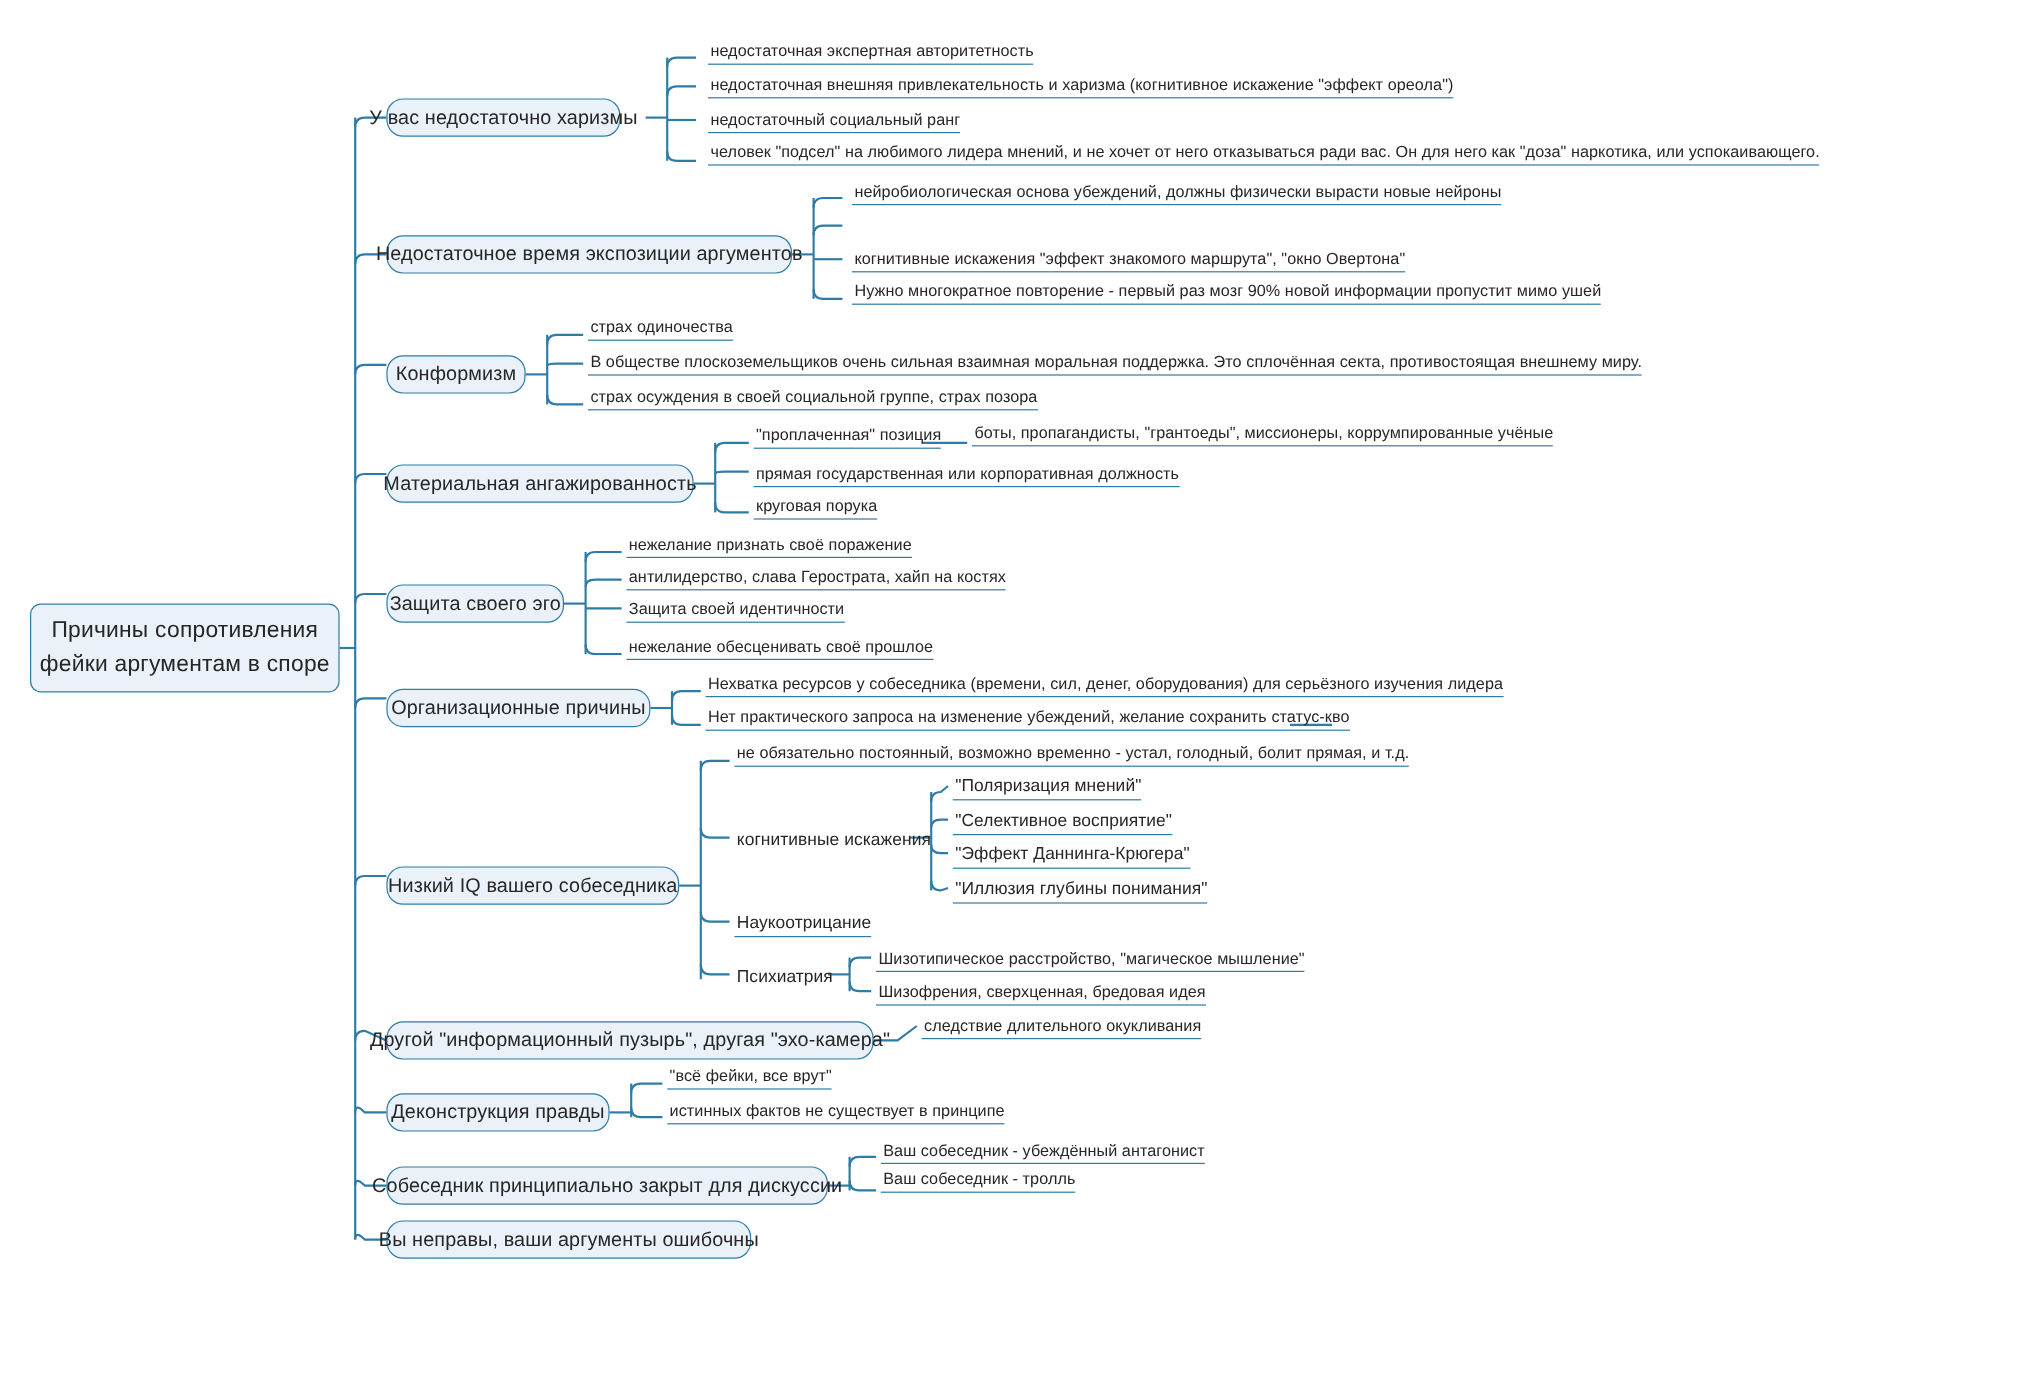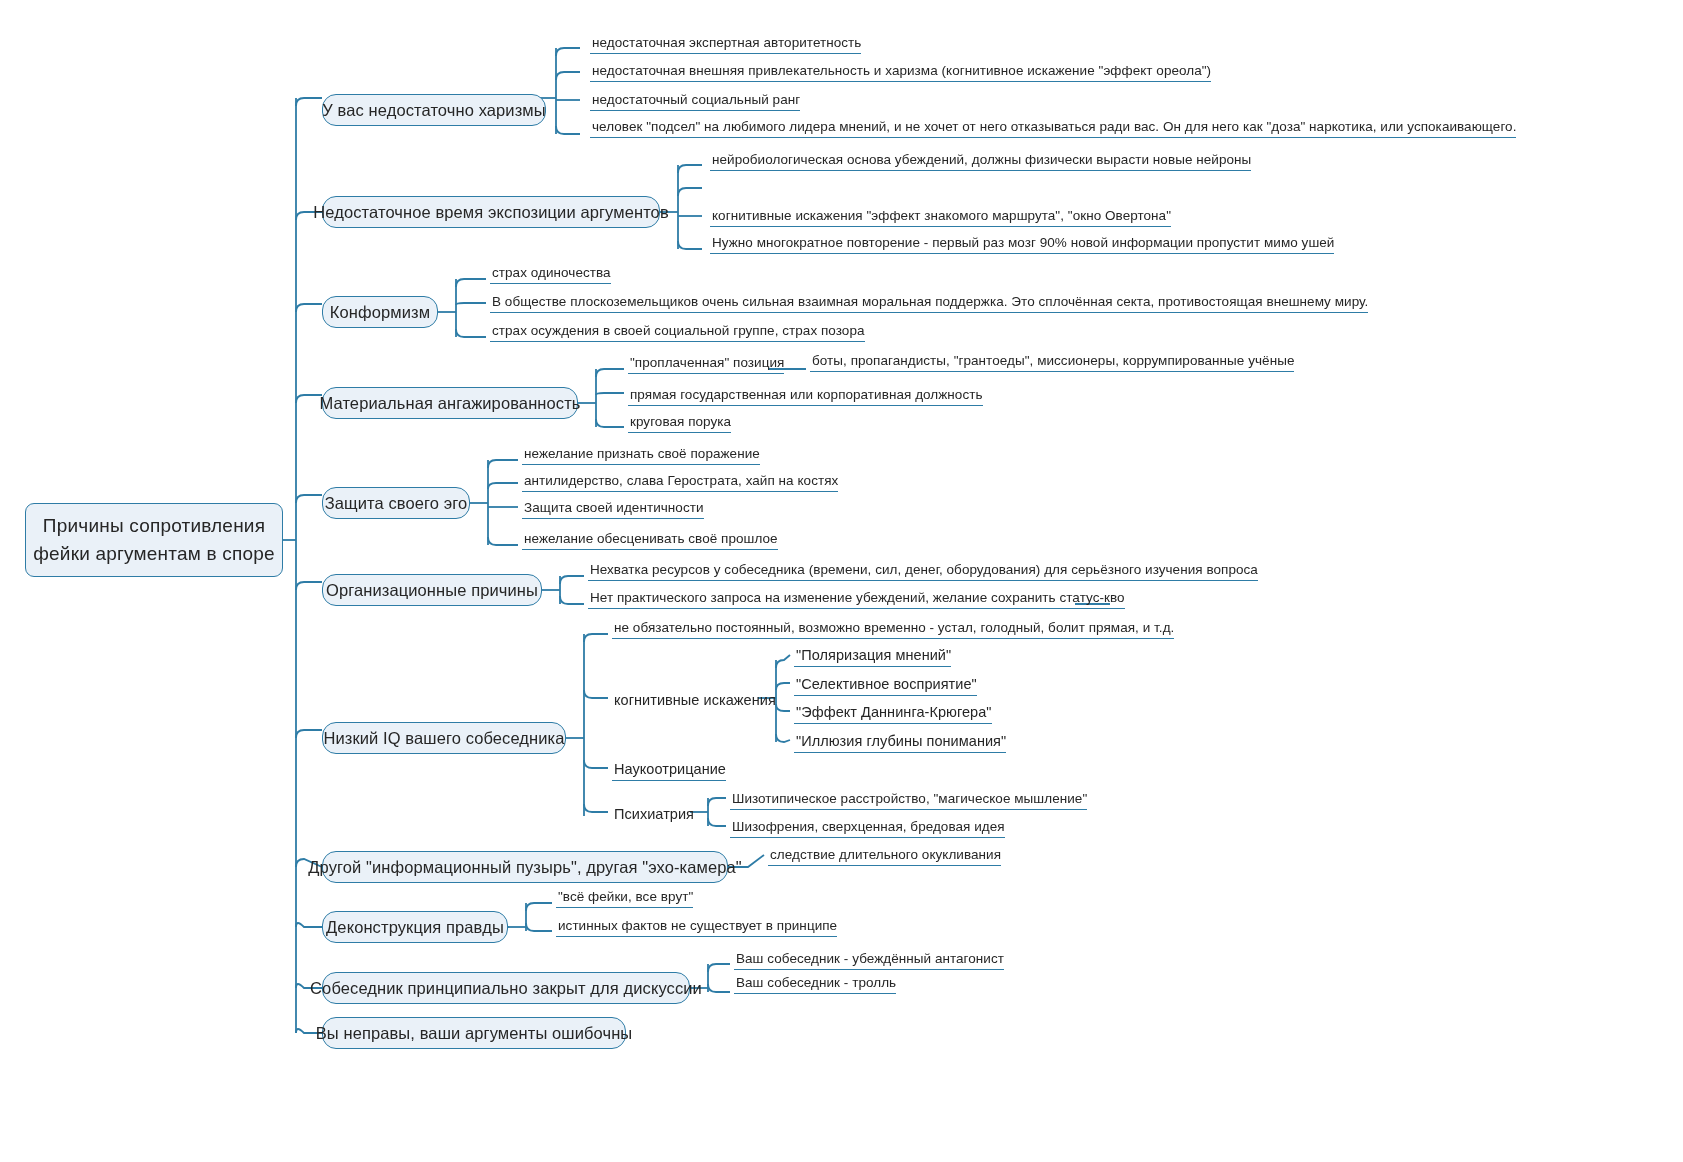--- a/index.html
+++ b/index.html
@@ -145,21 +145,21 @@
       <path d="M708,972 Q708,964 716,964 L730,964"></path>
       <path d="M708,984 Q708,992 716,992 L730,992"></path>
     </g>
   </svg>
 
   <div class="node rounded root" style="left:25px;top:503px;width:258px;height:74px;">
     <span>Причины сопротивления</span>
     <span>фейки аргументам в споре</span>
   </div>
 
-  <div class="node rounded branch" style="left:322px;top:82px;width:224px;height:32px;margin-top:12px;">
+  <div class="node rounded branch" style="left:322px;top:82px;width:195px;height:32px;">
     <span>У вас недостаточно харизмы</span>
   </div>
   <div class="node leaf" style="left:590px;top:32px;height:22px;">
     <span>недостаточная экспертная авторитетность</span>
   </div>
   <div class="node leaf" style="left:590px;top:60px;height:22px;">
     <span>недостаточная внешняя привлекательность и харизма (когнитивное искажение "эффект ореола")</span>
   </div>
   <div class="node leaf" style="left:590px;top:89px;height:22px;">
     <span>недостаточный социальный ранг</span>
@@ -223,21 +223,21 @@
     <span>Защита своей идентичности</span>
   </div>
   <div class="node leaf" style="left:522px;top:528px;height:22px;">
     <span>нежелание обесценивать своё прошлое</span>
   </div>
 
   <div class="node rounded branch" style="left:322px;top:574px;width:220px;height:32px;">
     <span>Организационные причины</span>
   </div>
   <div class="node leaf" style="left:588px;top:559px;height:22px;">
-    <span>Нехватка ресурсов у собеседника (времени, сил, денег, оборудования) для серьёзного изучения вопроса</span>
+    <span>Нехватка ресурсов у собеседника (времени, сил, денег, оборудования) для серьёзного изучения лидера</span>
   </div>
   <div class="node leaf" style="left:588px;top:587px;height:22px;">
     <span>Нет практического запроса на изменение убеждений, желание сохранить статус-кво</span>
   </div>
 
   <div class="node rounded branch" style="left:322px;top:722px;width:244px;height:32px;">
     <span>Низкий IQ вашего собеседника</span>
   </div>
   <div class="node leaf" style="left:612px;top:617px;height:22px;">
     <span>не обязательно постоянный, возможно временно - устал, голодный, болит прямая, и т.д.</span>

